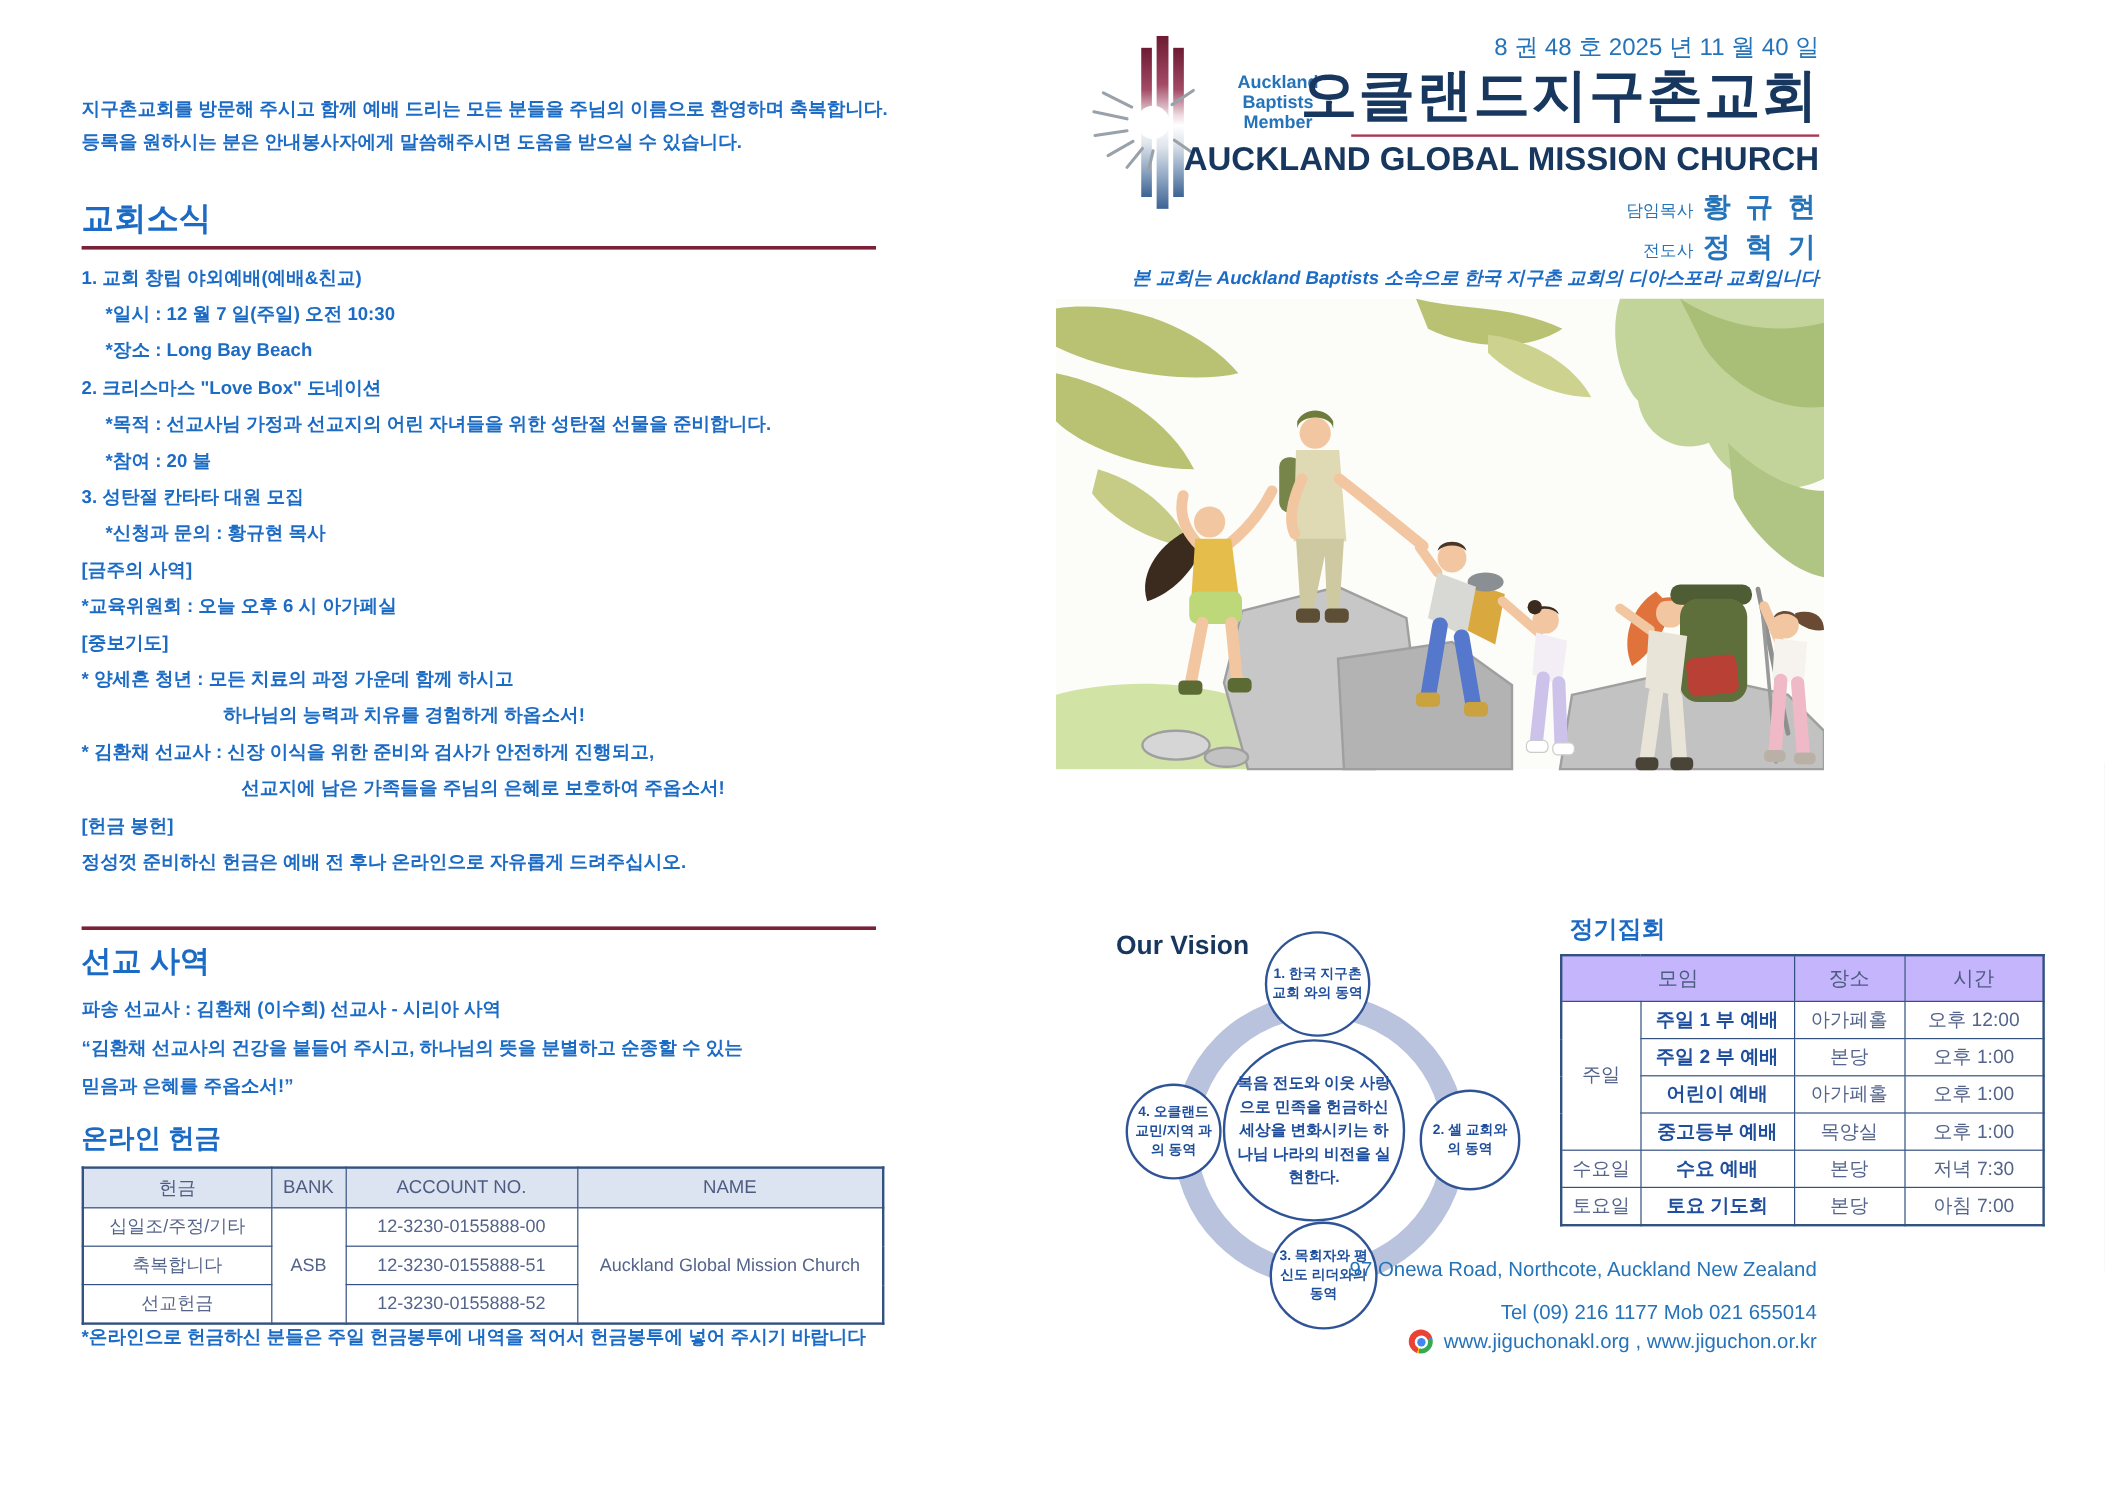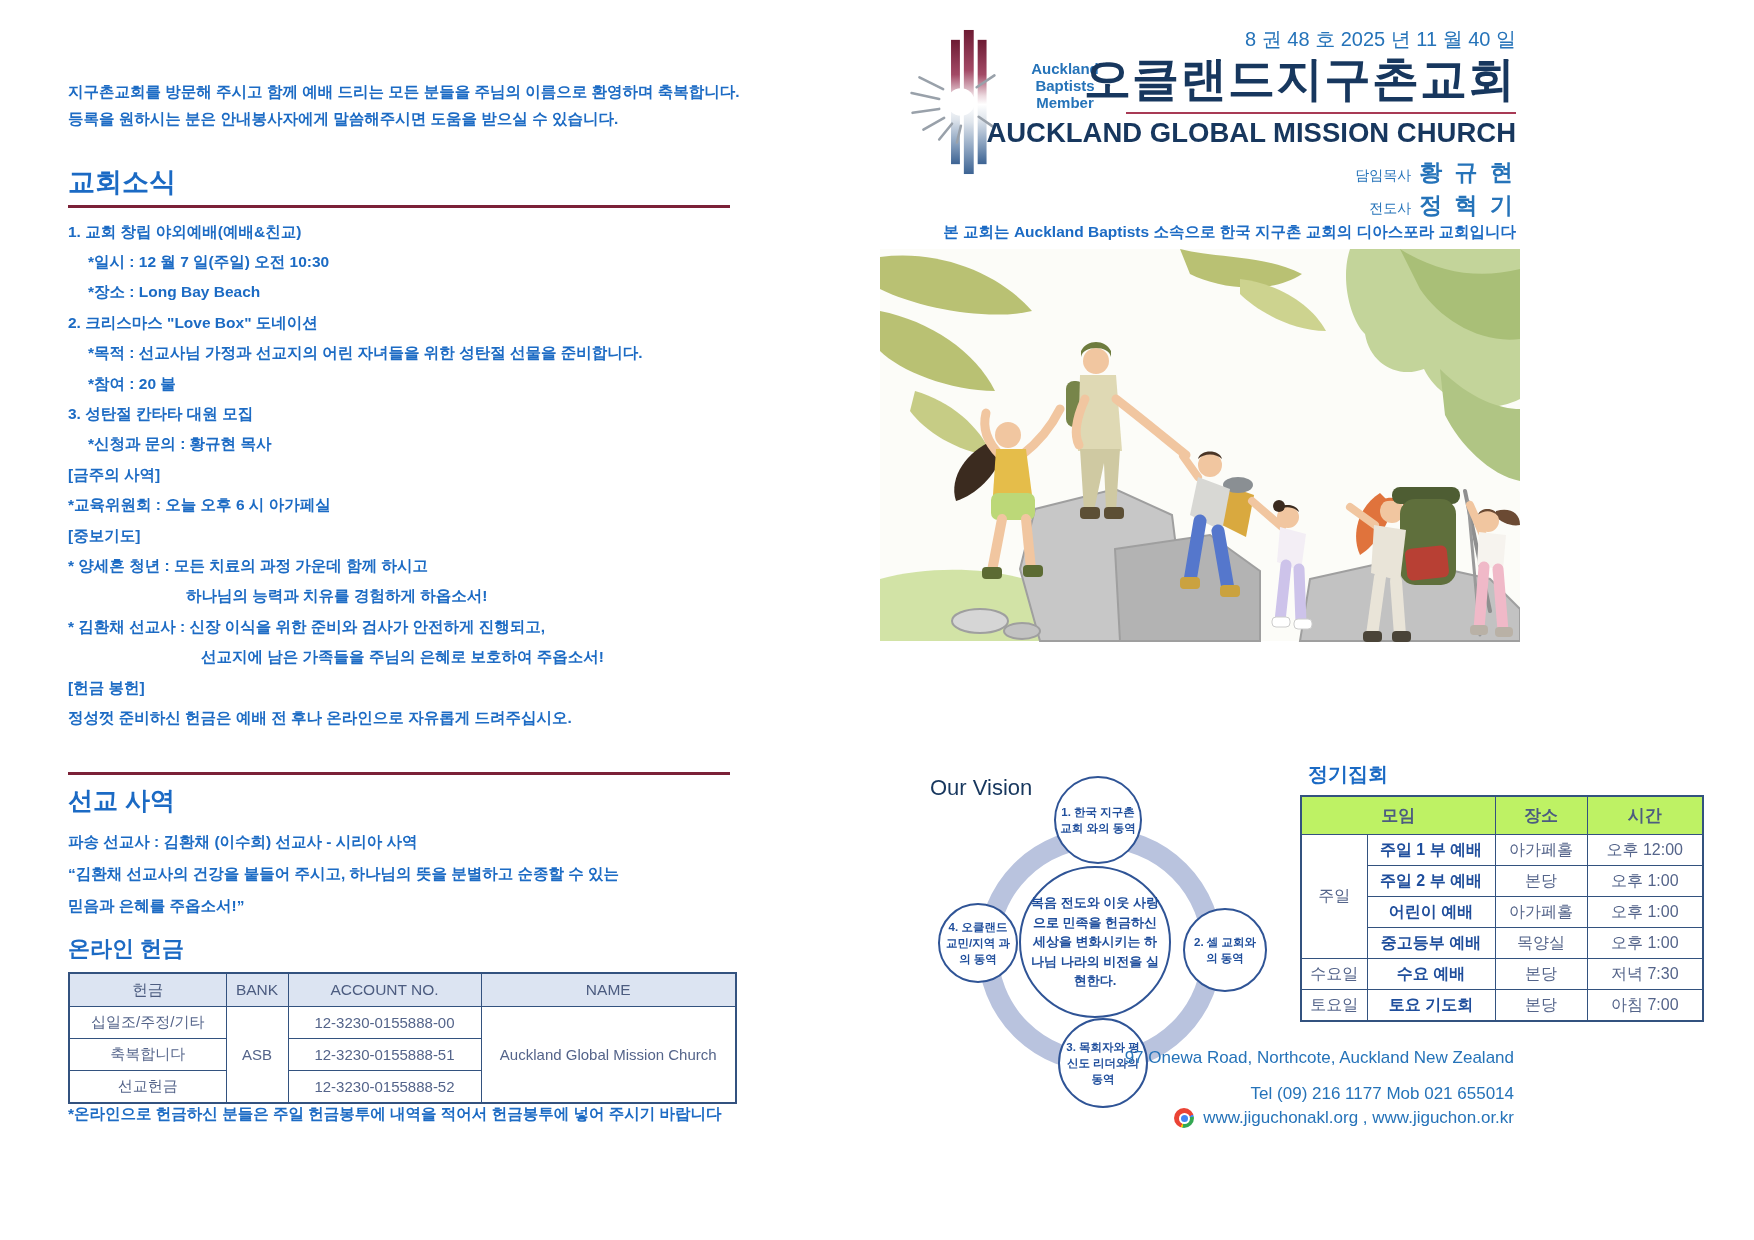--- a/index.html
+++ b/index.html
@@ -29,39 +29,39 @@
 
   
   .issue{right:238px;top:26px;font-size:20px;color:#2573b9;white-space:nowrap;}
   .member{left:1022px;top:60px;width:86px;text-align:center;font-size:15px;font-weight:bold;color:#2573b9;line-height:17px;}
   .title-ko{right:238px;top:48px;font-size:47px;font-weight:bold;color:#17375e;letter-spacing:1px;white-space:nowrap;}
   .red-rule{right:238px;top:112px;width:390px;height:2px;background:#a83a55;}
   .title-en{right:238px;top:117px;font-size:27.5px;font-weight:bold;color:#17375e;white-space:nowrap;}
   .staff{right:238px;font-size:14px;color:#2573b9;white-space:nowrap;}
   .staff b{font-size:23px;font-weight:bold;letter-spacing:3px;margin-left:8px;}
   .staff1{top:157px;} .staff2{top:190px;}
-  .subtitle{right:238px;top:222px;font-size:15.5px;font-weight:bold;color:#1c6bc4;white-space:nowrap;}
-
-  
-  .vision-title{left:930px;top:775px;font-size:22px;font-weight:normal;color:#17375e;}
+  .subtitle{right:238px;top:222px;font-size:15.5px;font-weight:bold;color:#1c6bc4;white-space:nowrap;font-style:italic;}
+
+  
+  .vision-title{left:930px;top:775px;font-size:22px;font-weight:bold;color:#17375e;}
   .ring{left:978px;top:828px;width:204px;height:204px;border:20px solid #b9c3de;border-radius:50%;}
   .vc{border:2.5px solid #2f5496;border-radius:50%;background:#fff;display:flex;align-items:center;justify-content:center;
       text-align:center;color:#1f4e9c;font-weight:bold;font-size:11.5px;line-height:1.4;box-sizing:border-box;padding:4px;}
   .vc-center{left:1019px;top:866px;width:152px;height:152px;font-size:13px;line-height:1.5;padding:10px;}
   .vc1{left:1054px;top:776px;width:88px;height:88px;}
   .vc2{left:1183px;top:908px;width:84px;height:84px;}
   .vc3{left:1058px;top:1018px;width:90px;height:90px;}
   .vc4{left:938px;top:903px;width:80px;height:80px;}
 
   
   .sched-title{left:1308px;top:761px;font-size:20px;}
   .stable{left:1300px;top:795px;border-collapse:collapse;table-layout:fixed;width:402px;font-size:16px;color:#54648a;}
   .stable,.stable td,.stable th{border:1.8px solid #33527f;}
   .stable{border-width:2.5px;}
-  .stable th{background:#bef264;font-weight:bold;height:35px;font-size:17px;color:#4c5c80;}
+  .stable th{background:#c4b5fd;font-weight:normal;height:35px;font-size:17px;color:#4c5c80;}
   .stable td{height:28px;text-align:center;}
   .stable td.meet{font-weight:bold;color:#1f4e9c;}
 
   
   .contact{right:240px;color:#2573b9;font-size:17px;white-space:nowrap;}
   .addr{top:1048px;} .tel{top:1084px;}
   .webrow{top:1108px;display:flex;align-items:center;gap:9px;}
   .chrome{width:20px;height:20px;border-radius:50%;
           background:conic-gradient(from -45deg,#ea4335 0 115deg,#4285f4 0 125deg,#34a853 0 235deg,#fbbc05 0 245deg,#ea4335 0);
           display:flex;align-items:center;justify-content:center;}

